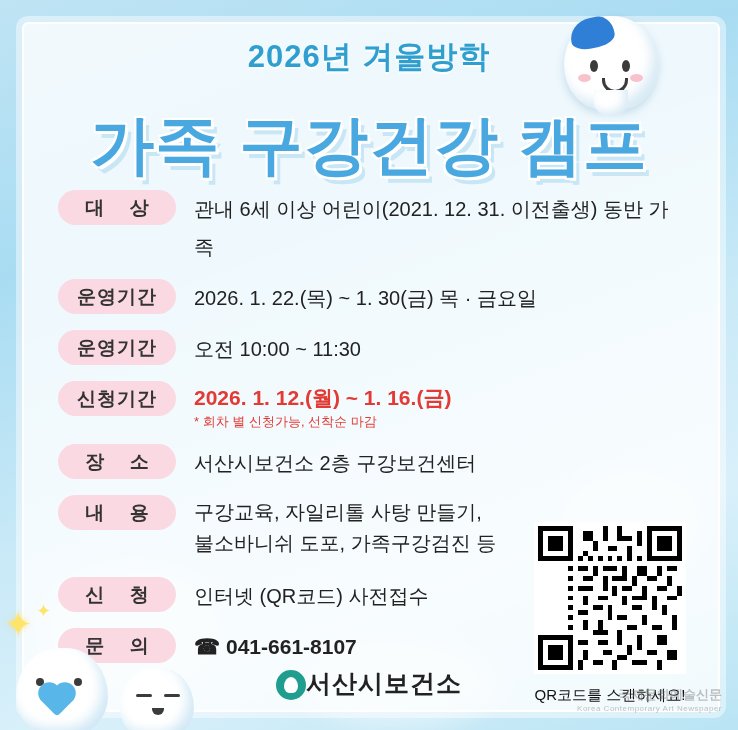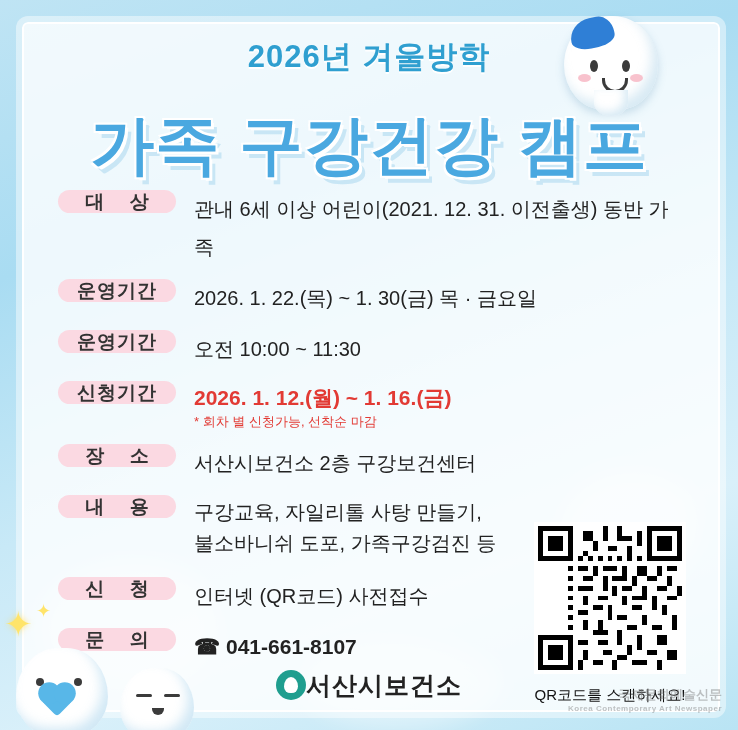--- a/index.html
+++ b/index.html
@@ -136,21 +136,21 @@
     width: 630px;
   }
   .row {
     display: flex;
     align-items: flex-start;
     margin-bottom: 13px;
   }
   .label {
     flex: 0 0 auto;
     width: 118px;
-    height: 23px;
+    height: 35px;
     background: #fbd9e2;
     border-radius: 19px;
     color: #333333;
     font-size: 19px;
     font-weight: bold;
     display: flex;
     align-items: center;
     justify-content: center;
     letter-spacing: 10px;
     padding-left: 10px;
@@ -211,21 +211,21 @@
   
   .footer {
     position: absolute;
     left: 0;
     bottom: 26px;
     width: 100%;
     text-align: center;
   }
   .footer-logo {
     display: inline-flex;
-    align-items: center;
+    align-items: flex-end;
     gap: 0;
   }
   .logo-mark {
     width: 30px; height: 30px;
     border-radius: 50%;
     background: #1f9e8f;
     position: relative;
     display: inline-block;
   }
   .logo-mark:after {
@@ -298,21 +298,21 @@
     right: 16px;
     bottom: 14px;
     text-align: right;
     color: rgba(120,120,120,0.45);
     font-size: 13px;
     font-weight: bold;
     line-height: 14px;
   }
   .watermark .wm-sub {
     font-size: 8px;
-    font-weight: bold;
+    font-weight: normal;
     letter-spacing: .5px;
   }
 </style>
 </head>
 <body>
 
 <div class="poster">
 
   <div class="bokeh" style="left:560px; top:470px; width:140px; height:120px;"></div>
   <div class="bokeh" style="left:40px; top:560px; width:180px; height:130px;"></div>

